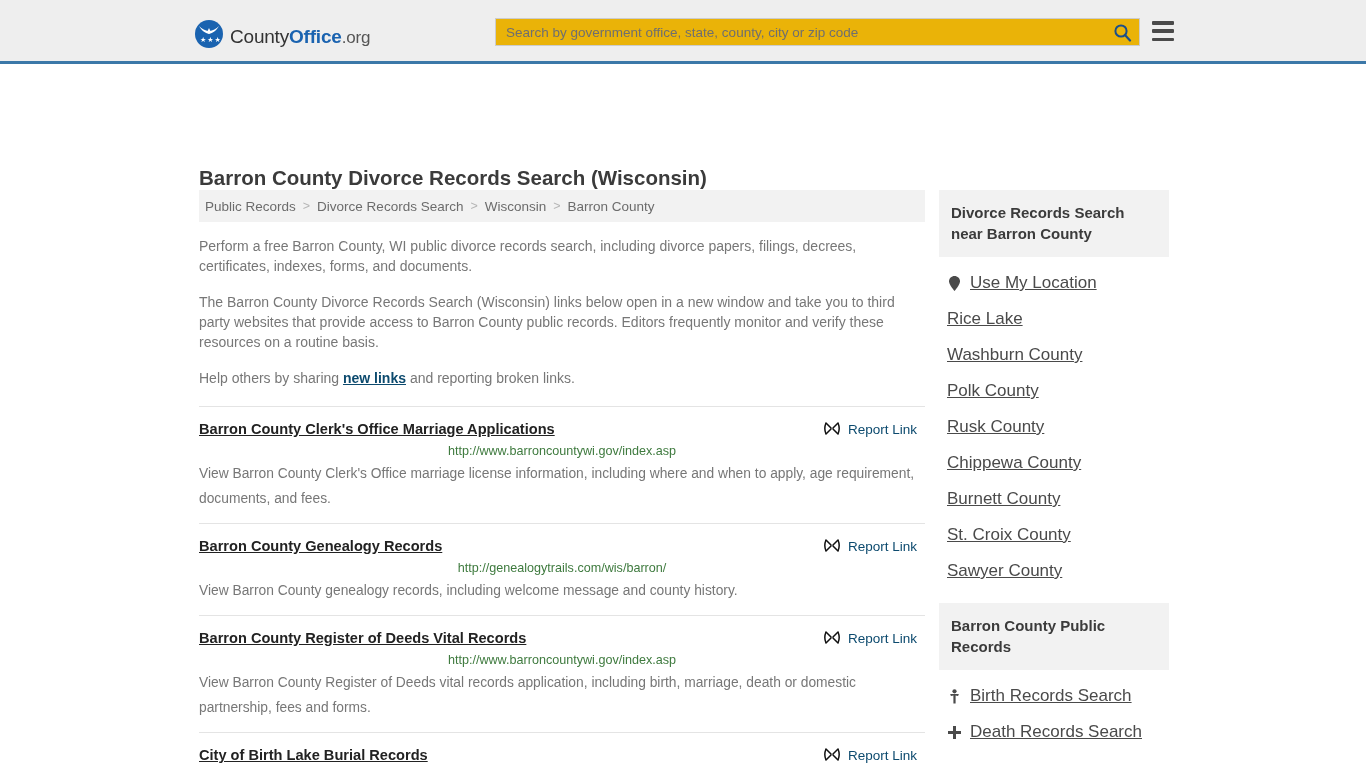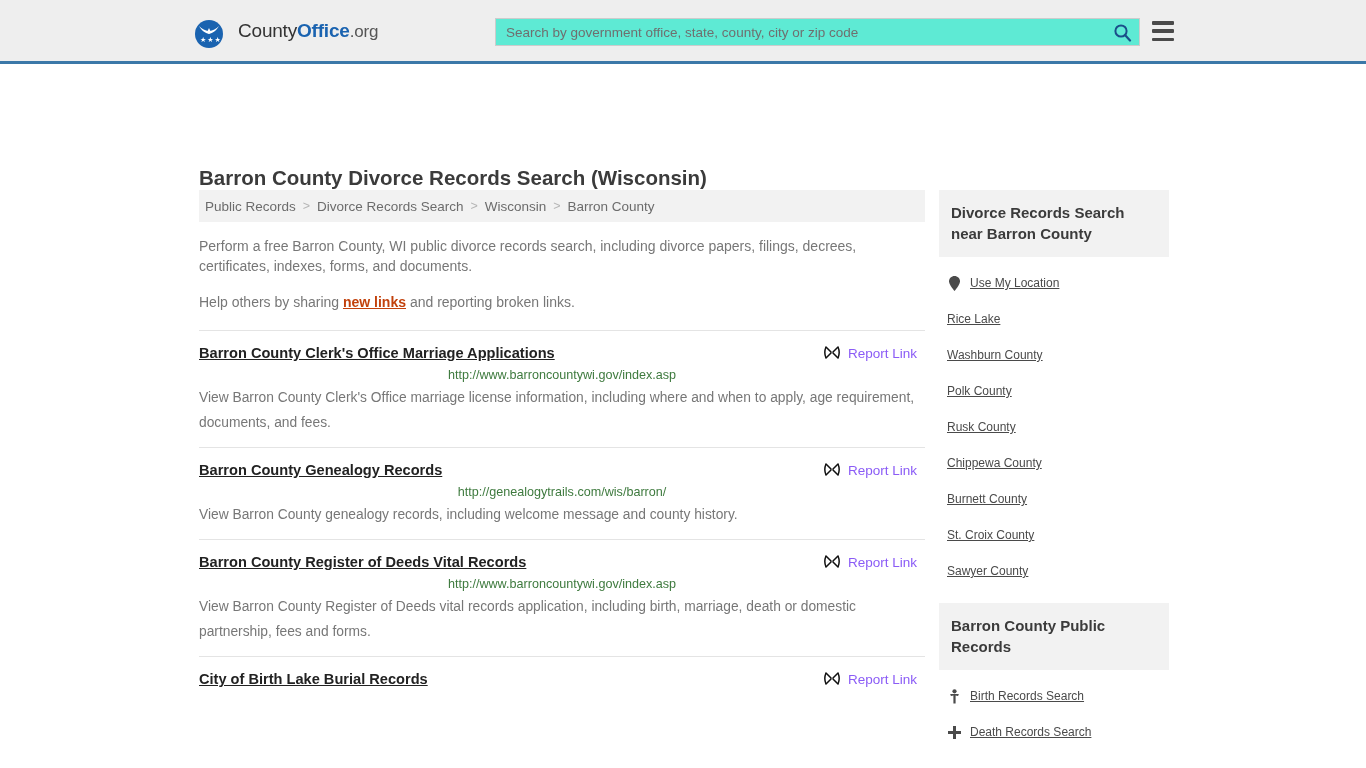--- a/index.html
+++ b/index.html
@@ -15,23 +15,22 @@
   .header {
     width: 1366px;
     height: 64px;
     background: #eeeeee;
     border-bottom: 3px solid #3c78a8;
     position: relative;
   }
   .logo-wrap {
     position: absolute;
     left: 195px; top: 20px;
-    display: flex; align-items: flex-start;
+    display: flex; align-items: flex-end;
     height: 28px;
-    gap: 8px;
   }
   .logo-mark {
     width: 28px; height: 28px;
     border-radius: 50%;
     background: #1a63b0;
     position: relative;
     flex: 0 0 auto;
     overflow: hidden;
   }
   .logo-mark .wing {
@@ -52,21 +51,21 @@
     white-space: nowrap;
   }
   .logo-text .b { color: #1a63b0; font-weight: bold; }
   .logo-text .c { color: #333; }
   .logo-text .o { color: #555; font-size: 17px; }
 
   .searchbox {
     position: absolute;
     left: 495px; top: 18px;
     width: 645px; height: 28px;
-    background: #5eead4;
+    background: #eab308;
     border: 1px solid #cccccc;
     display: flex; align-items: center;
   }
   .searchbox input {
     border: 0; outline: 0;
     flex: 1 1 auto;
     height: 26px;
     padding: 0 10px;
     font-family: "Liberation Sans", sans-serif;
     font-size: 13.5px;
@@ -132,21 +131,21 @@
 
   .intro { padding-top: 14px; }
   .intro p {
     margin: 0 0 16px 0;
     font-size: 14px;
     line-height: 20px;
     color: #777777;
   }
   .intro p.last { margin-bottom: 18px; }
   .intro a {
-    color: #c2410c;
+    color: #0c4a6e;
     text-decoration: underline;
     font-weight: 600;
   }
 
   
   .result {
     border-top: 1px solid #e4e4e4;
     padding: 14px 0 12px 0;
     position: relative;
   }
@@ -166,21 +165,21 @@
   }
   .report-link {
     display: flex; align-items: center;
     gap: 8px;
     cursor: pointer;
     white-space: nowrap;
     padding-right: 8px;
   }
   .report-link .label {
     font-size: 13.5px;
-    color: #8b5cf6;
+    color: #0c4a6e;
   }
   .result-url {
     display: block;
     margin-top: 7px;
     font-size: 12.6px;
     color: #3e7a3e;
     text-decoration: none;
     text-align: center;
   }
   .result-desc {
@@ -207,21 +206,21 @@
   .side-list { padding-top: 8px; }
   .side-item {
     display: flex;
     align-items: center;
     gap: 9px;
     height: 36px;
     padding: 0 10px 0 8px;
     border-radius: 4px;
   }
   .side-item .txt {
-    font-size: 12px;
+    font-size: 17px;
     color: #4a4a4a;
     text-decoration: underline;
     cursor: pointer;
     white-space: nowrap;
   }
   .ic {
     width: 14px;
     display: inline-flex;
     justify-content: center;
     align-items: center;
@@ -274,20 +273,21 @@
       <span class="sep">&gt;</span>
       <a>Divorce Records Search</a>
       <span class="sep">&gt;</span>
       <a>Wisconsin</a>
       <span class="sep">&gt;</span>
       <a>Barron County</a>
     </div>
 
     <div class="intro">
       <p>Perform a free Barron County, WI public divorce records search, including divorce papers, filings, decrees, certificates, indexes, forms, and documents.</p>
+      <p>The Barron County Divorce Records Search (Wisconsin) links below open in a new window and take you to third party websites that provide access to Barron County public records. Editors frequently monitor and verify these resources on a routine basis.</p>
       <p class="last"><span>Help others by sharing </span><a>new links</a><span> and reporting broken links.</span></p>
     </div>
 
     <div class="result">
       <div class="result-head">
         <a class="result-title">Barron County Clerk's Office Marriage Applications</a>
         <span class="report-link">
           <svg width="16" height="16" viewBox="0 0 16 16">
             <path d="M2 2 L7 7 M2 13 L7 8 M14 2 L9 7 M14 13 L9 8" stroke="#111" stroke-width="1.5" fill="none" stroke-linecap="round"></path>
             <path d="M2 2 C0.5 5.5 0.5 9.5 2 13" stroke="#111" stroke-width="1.5" fill="none"></path>

